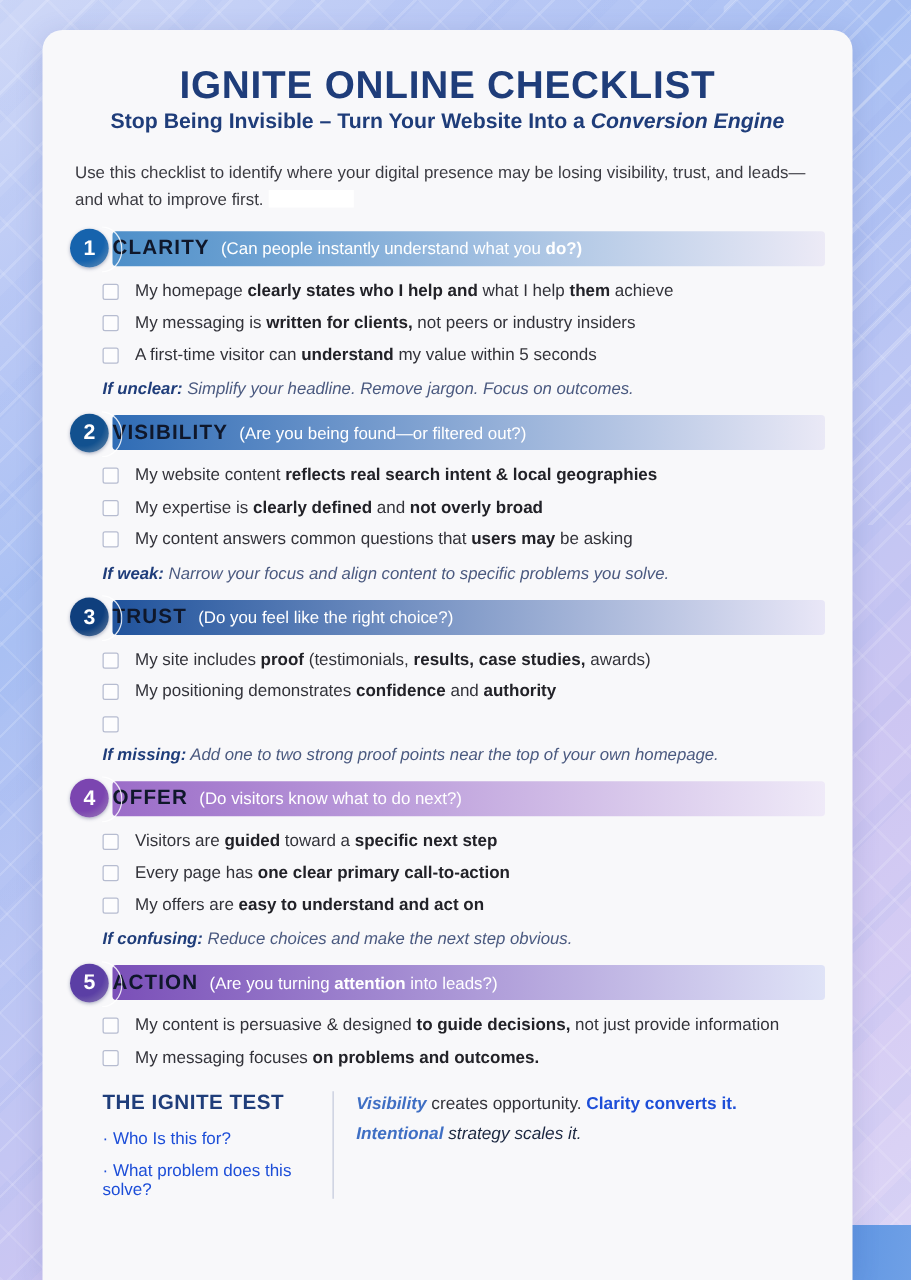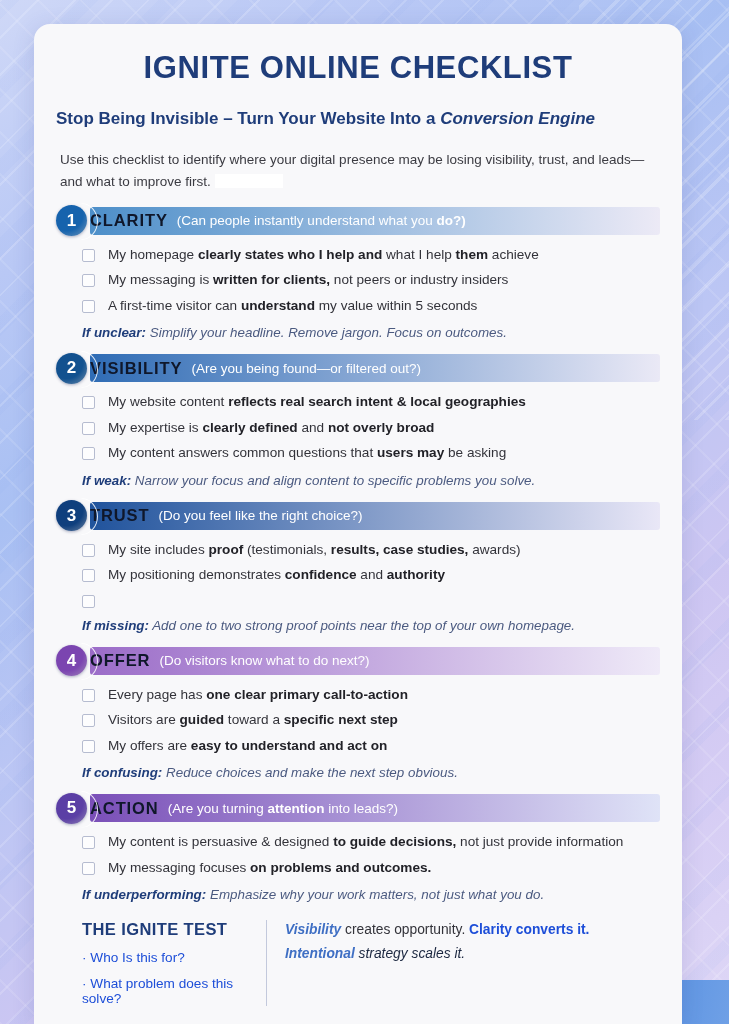--- a/index.html
+++ b/index.html
@@ -23,22 +23,22 @@
     clip-path:polygon(26px 0, 100% 0, 100% 100%, 0 100%); }
 
   .card { position:absolute; left:34px; top:24px; width:648px; height:1000px;
     background:#f8f8fa; border-radius:16px 16px 0 0;
     box-shadow:0 4px 22px rgba(60,70,140,.16); overflow:hidden; }
 
   .inner { padding:26px 22px 0 22px; }
 
   .title { text-align:center; font-size:31px; font-weight:bold; color:#1f3d7a;
     letter-spacing:.6px; }
-  .subtitle { text-align:left; font-size:17px; font-weight:bold; color:#1f3d7a;
-    margin-top:23px; font-style:italic; }
+  .subtitle { text-align:center; font-size:17px; font-weight:bold; color:#1f3d7a;
+    margin-top:1px; font-style:italic; }
   .subtitle .reg { font-style:normal; font-weight:bold; }
   .subtitle .eng { font-style:italic; font-weight:bold; }
   .intro { font-size:13.5px; color:#3b3b42; line-height:1.62; margin:20px 4px 0 4px;
     max-width:600px; }
   .redact { display:inline-block; width:68px; height:14px; background:#ffffff;
     vertical-align:-2px; margin-left:4px; }
 
   .section { margin-top:14px; }
   .sec-head { position:relative; height:28px; margin-left:17px; display:flex; align-items:center; }
   .sec-bar { position:absolute; left:17px; right:0; top:0; height:28px; border-radius:3px; }
@@ -161,25 +161,25 @@
         <div class="section">
           <div class="sec-head">
             <div class="sec-bar" style="background: linear-gradient(90deg, rgb(155, 108, 200) 0%, rgb(239, 234, 248) 100%);"></div>
             <div class="badge" style="background: radial-gradient(circle at 34% 30%, rgb(123, 69, 176) 0%, rgb(123, 69, 176) 55%, rgba(0, 0, 0, 0.22) 140%);">4</div>
             <span class="sec-title">OFFER</span>
             <span class="sec-q">(Do visitors know what to do next?)</span>
           </div>
           <div class="items">
             <div class="item">
               <div class="cb"></div>
+              <div class="item-txt">Visitors are <b>guided</b> toward a <b>specific next step</b></div>
+            </div>
+            <div class="item">
+              <div class="cb"></div>
               <div class="item-txt">Every page has <b>one clear primary call-to-action</b></div>
-            </div>
-            <div class="item">
-              <div class="cb"></div>
-              <div class="item-txt">Visitors are <b>guided</b> toward a <b>specific next step</b></div>
             </div>
             <div class="item">
               <div class="cb"></div>
               <div class="item-txt">My offers are <b>easy to understand and act on</b></div>
             </div>
           </div>
           <div class="advice"><b>If confusing:</b> Reduce choices and make the next step obvious.</div>
         </div>
         <div class="section">
           <div class="sec-head">
@@ -191,21 +191,20 @@
           <div class="items">
             <div class="item">
               <div class="cb"></div>
               <div class="item-txt">My content is persuasive &amp; designed <b>to guide decisions,</b> not just provide information</div>
             </div>
             <div class="item">
               <div class="cb"></div>
               <div class="item-txt">My messaging focuses <b>on problems and outcomes.</b></div>
             </div>
           </div>
-          <div class="advice"><b>If underperforming:</b> Emphasize why your work matters, not just what you do.</div>
         </div>
       </div>
     <div class="ignite">
       <div class="ig-left">
         <div class="ig-title">THE IGNITE TEST</div>
         <div class="ig-b">· Who Is this for?</div>
         <div class="ig-b">· What problem does this solve?</div>
       </div>
       <div class="ig-right" id="ignite-lines">
           <div class="ig-line"><i>Visibility</i> creates opportunity. <b>Clarity converts it.</b></div>

